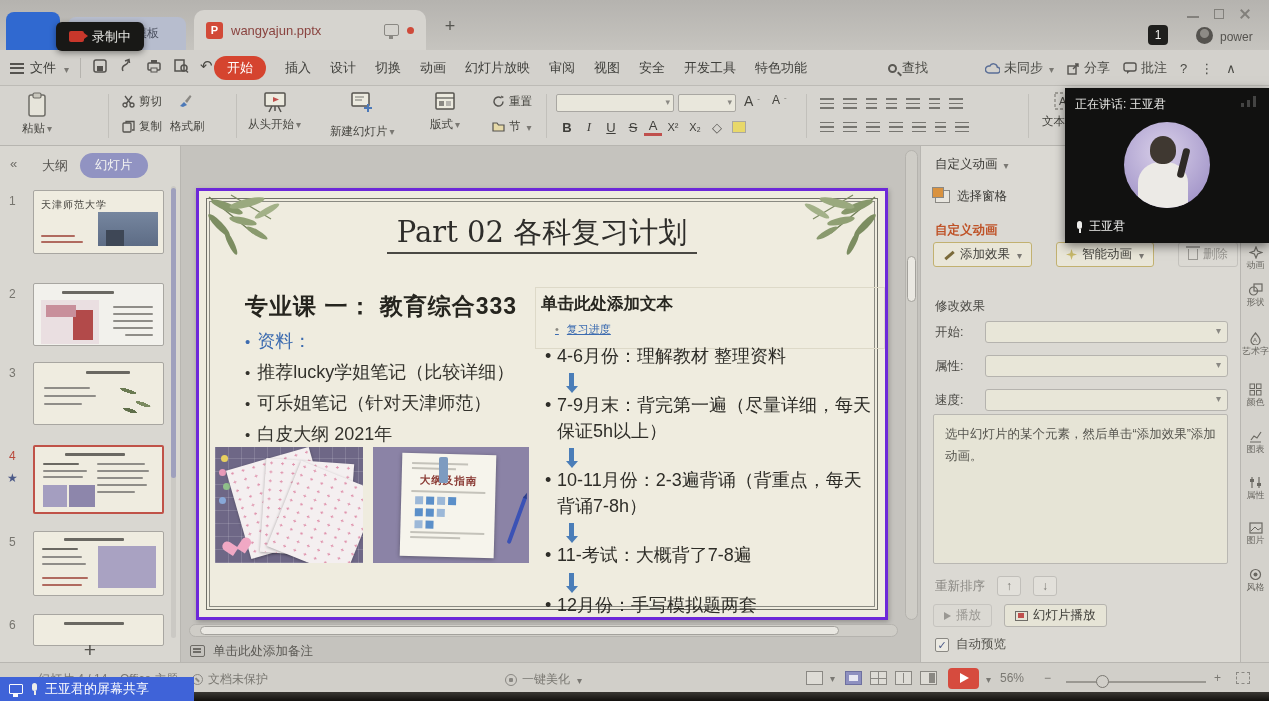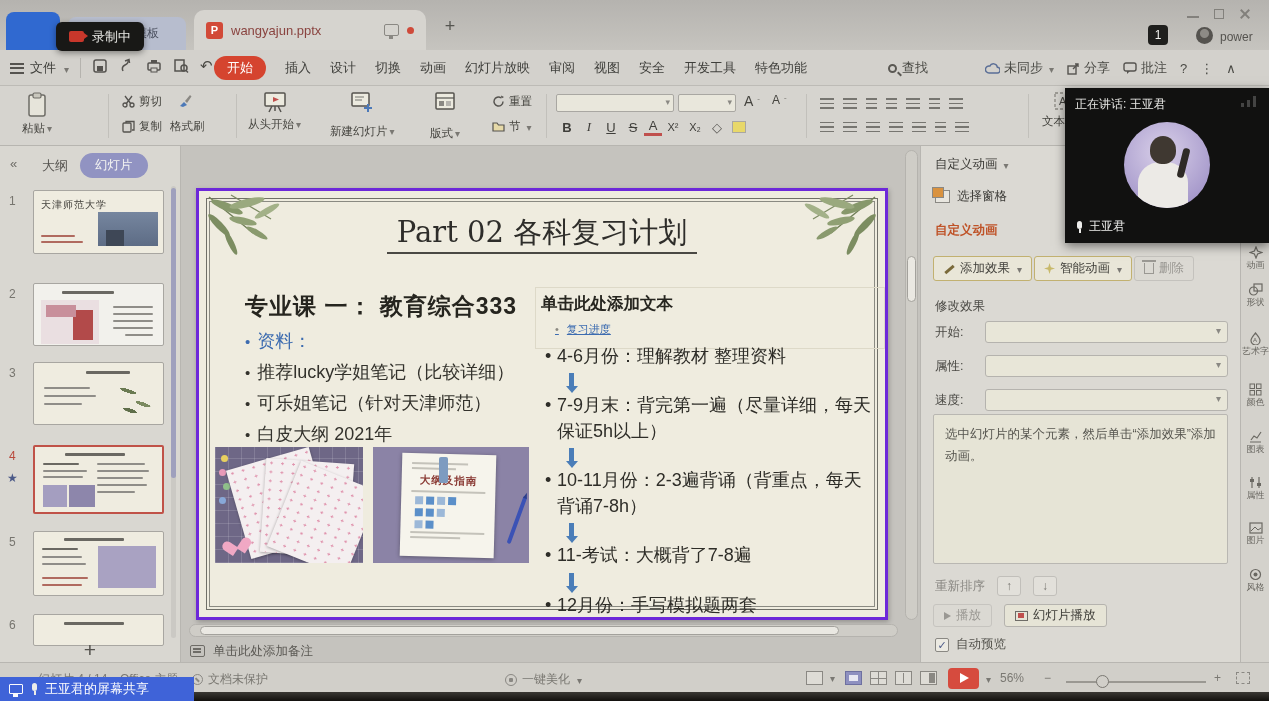--- a/index.html
+++ b/index.html
@@ -190,21 +190,21 @@
 
   
   .rightpanel { position:absolute; top:146px; right:29px; width:320px; bottom:39px;
                 background:#dbd9d3; border-left:1px solid #b8b6b1; font-size:12.5px; color:#45443f; }
   .rp-row1 { position:absolute; left:14px; top:10px; display:flex; gap:4px; align-items:center; color:#3c3b37; }
   .rp-row2 { position:absolute; left:14px; top:42px; display:flex; gap:7px; align-items:center; color:#3c3b37; }
   .selpane-ico { width:15px; height:13px; background:#e8e6df; border:1px solid #8a8883; position:relative; }
   .selpane-ico::after { content:""; position:absolute; left:-4px; top:-4px; width:10px; height:9px;
                         background:#d9923f; border:1px solid #8a8883; }
   .rp-title { position:absolute; left:14px; top:76px; color:#bf5328; font-weight:bold; }
-  .rp-btns { position:absolute; left:12px; top:110px; display:flex; gap:2px; }
+  .rp-btns { position:absolute; left:12px; top:96px; display:flex; gap:24px; }
   .rp-btn { height:25px; display:flex; align-items:center; gap:5px; padding:0 9px;
             background:#e9e6d8; border:1px solid #c2b170; border-radius:3px; font-size:12.5px; color:#3f3e39; }
   .rp-btn.disabled { background:transparent; border-color:#c4c2bd; color:#9a9893; }
   .pencil-ico { width:12px; height:12px; position:relative; }
   .pencil-ico::after { content:""; position:absolute; left:1px; top:5px; width:11px; height:3px;
                        background:#7a6a3a; transform:rotate(-40deg); }
   .magic-ico { width:11px; height:11px; background:#c8b96a; clip-path:polygon(50% 0,62% 38%,100% 50%,62% 62%,50% 100%,38% 62%,0 50%,38% 38%); }
   .trash-ico { width:10px; height:11px; border:1.5px solid #9a9893; border-top:none; position:relative; }
   .trash-ico::before { content:""; position:absolute; left:-3px; top:-3px; width:14px; height:1.5px; background:#9a9893; }
   .rp-modify { position:absolute; left:14px; top:152px; color:#4a4944; }
@@ -445,21 +445,21 @@
         </svg>
       <div class="rlab" style="margin-top:8px;"><span>新建幻灯片</span><span class="cdn"></span></div>
     </div>
     <div class="rb-stack" style="left:430px;top:5px;">
       <svg width="22" height="22" viewBox="0 0 22 22">
           <rect x="2" y="2" width="18" height="16" rx="1" fill="#eceadf" stroke="#55534f" stroke-width="1.5"></rect>
           <line x1="2" y1="7" x2="20" y2="7" stroke="#55534f" stroke-width="1.2"></line>
           <rect x="5" y="10" width="5" height="5" fill="#8a8883"></rect>
           <rect x="12" y="10" width="5" height="5" fill="#b5b3ae"></rect>
         </svg>
-      <div class="rlab" style="margin-top:10px;"><span>版式</span><span class="cdn"></span></div>
+      <div class="rlab" style="margin-top:1px;"><span>版式</span><span class="cdn"></span></div>
     </div>
     <div class="rb" style="left:492px;top:8px;">
       <svg width="13" height="13" viewBox="0 0 13 13">
           <path d="M11 6.5 a4.5 4.5 0 1 1-2-3.7" fill="none" stroke="#55534f" stroke-width="1.4"></path>
           <path d="M9 .5 L9.5 3.5 L12 2" fill="#55534f"></path>
         </svg>
       <span class="rlab">重置</span>
     </div>
     <div class="rb" style="left:492px;top:33px;">
       <svg width="13" height="11" viewBox="0 0 13 11">

